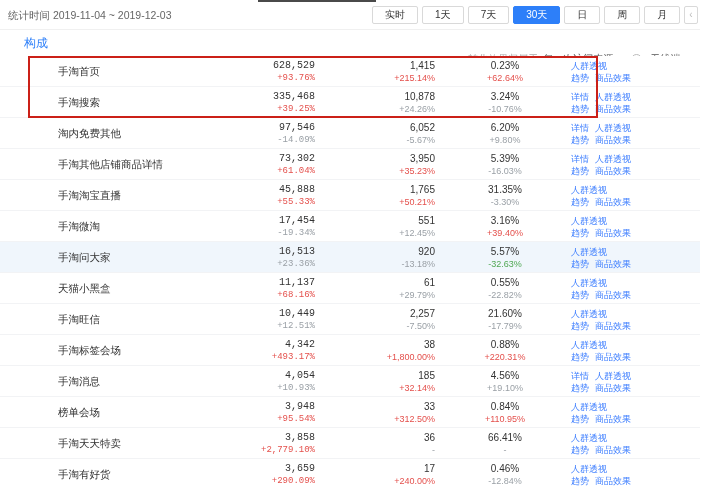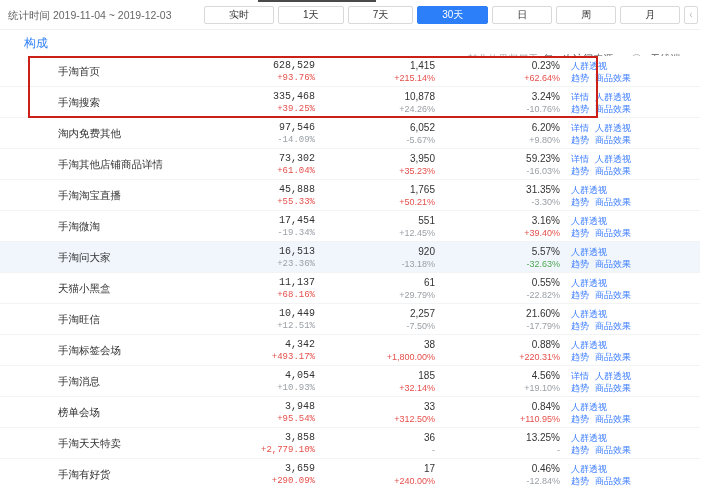--- a/index.html
+++ b/index.html
@@ -7,21 +7,21 @@
   body { font-family:"Liberation Sans","DejaVu Sans",sans-serif; }
   .screen { position:relative; width:700px; height:488px; background:#fff; overflow:hidden; }
 
   
   .top-artifact { position:absolute; top:0; left:258px; width:118px; height:2px; background:#4a4a4a; }
 
   
   .filter-bar { position:absolute; top:0; left:0; width:720px; height:30px; border-bottom:1px solid #f0f0f0; }
   .stat-time { position:absolute; left:8px; top:0; line-height:30px; font-size:10.5px; color:#666; }
   .date-controls { position:absolute; right:5px; top:6px; display:flex; align-items:center; }
-  .date-btn { height:18px; line-height:16px; padding:0 24px; margin-left:4px; border:1px solid #d9d9d9;
+  .date-btn { height:18px; line-height:16px; padding:0 12px; margin-left:4px; border:1px solid #d9d9d9;
     border-radius:2px; font-size:10px; color:#333; background:#fff; cursor:pointer; white-space:nowrap; }
   .date-btn.active { background:#2d7ff9; border-color:#2d7ff9; color:#fff; }
   .date-btn.arrow { color:#bbb; padding:0 4px; }
 
   
   .tabs-bar { position:absolute; top:30px; left:0; width:720px; height:26px; }
   .tabs { position:absolute; left:24px; top:0; display:flex;flex-direction:column; }
   .tab { line-height:26px; font-size:12px; color:#333; margin-right:22px; cursor:pointer; }
   .tab.active { color:#2d7ff9; }
   .conv-bar { position:absolute; right:22px; top:16px; line-height:26px; font-size:10px; color:#666; display:flex; align-items:center; }
@@ -32,21 +32,21 @@
     border-radius:50%; color:#999; font-size:8px; text-align:center; margin-right:8px; cursor:pointer; }
 
   
   .table { position:absolute; top:56px; left:0; width:700px; }
   .row { position:relative; width:700px; height:31px; border-bottom:1px solid #f2f3f5; background:#fff; }
   .row.highlight { background:#f0f6fc; }
   .c-name { position:absolute; left:58px; top:0; line-height:31px; font-size:10.5px; color:#333; white-space:nowrap;text-align:center; }
   .c-num { position:absolute; top:4px; text-align:right; }
   .c1 { left:200px; width:115px;font-family:Liberation Mono, monospace; }
   .c2 { left:330px; width:105px; }
-  .c3 { left:450px; width:110px; }
+  .c3 { left:450px; width:110px;text-align:center; }
   .val { font-size:10px; color:#333; line-height:12px; }
   .chg { font-size:9px; line-height:11px; margin-top:1px; }
   .chg.red { color:#e4504c; }
   .chg.green { color:#51a854; }
   .chg.gray { color:#9aa0a6; }
   .c-links { position:absolute; left:565px; width:110px; top:4px; text-align:left; }
   .link-line { font-size:9px; line-height:12px; white-space:nowrap; }
   .action-link { color:#3d7eff; cursor:pointer; margin-left:6px; }
 
   
@@ -158,21 +158,21 @@
         <div class="c-name">手淘其他店铺商品详情</div>
         <div class="c-num c1">
           <div class="val">73,302</div>
           <div class="chg red">+61.04%</div>
         </div>
         <div class="c-num c2">
           <div class="val">3,950</div>
           <div class="chg red">+35.23%</div>
         </div>
         <div class="c-num c3">
-          <div class="val">59.23%</div>
+          <div class="val">5.39%</div>
           <div class="chg gray">-16.03%</div>
         </div>
         <div class="c-links">
           <div class="link-line"><span class="action-link">详情</span><span class="action-link">人群透视</span></div>
           <div class="link-line"><span class="action-link">趋势</span><span class="action-link">商品效果</span></div>
         </div>
       </div>
       <div class="row">
         <div class="c-name">手淘淘宝直播</div>
         <div class="c-num c1">
@@ -329,21 +329,21 @@
         <div class="c-name">手淘天天特卖</div>
         <div class="c-num c1">
           <div class="val">3,858</div>
           <div class="chg red">+2,779.10%</div>
         </div>
         <div class="c-num c2">
           <div class="val">36</div>
           <div class="chg gray">-</div>
         </div>
         <div class="c-num c3">
-          <div class="val">13.25%</div>
+          <div class="val">66.41%</div>
           <div class="chg gray">-</div>
         </div>
         <div class="c-links">
           <div class="link-line"><span class="action-link">人群透视</span></div>
           <div class="link-line"><span class="action-link">趋势</span><span class="action-link">商品效果</span></div>
         </div>
       </div>
       <div class="row">
         <div class="c-name">手淘有好货</div>
         <div class="c-num c1">

